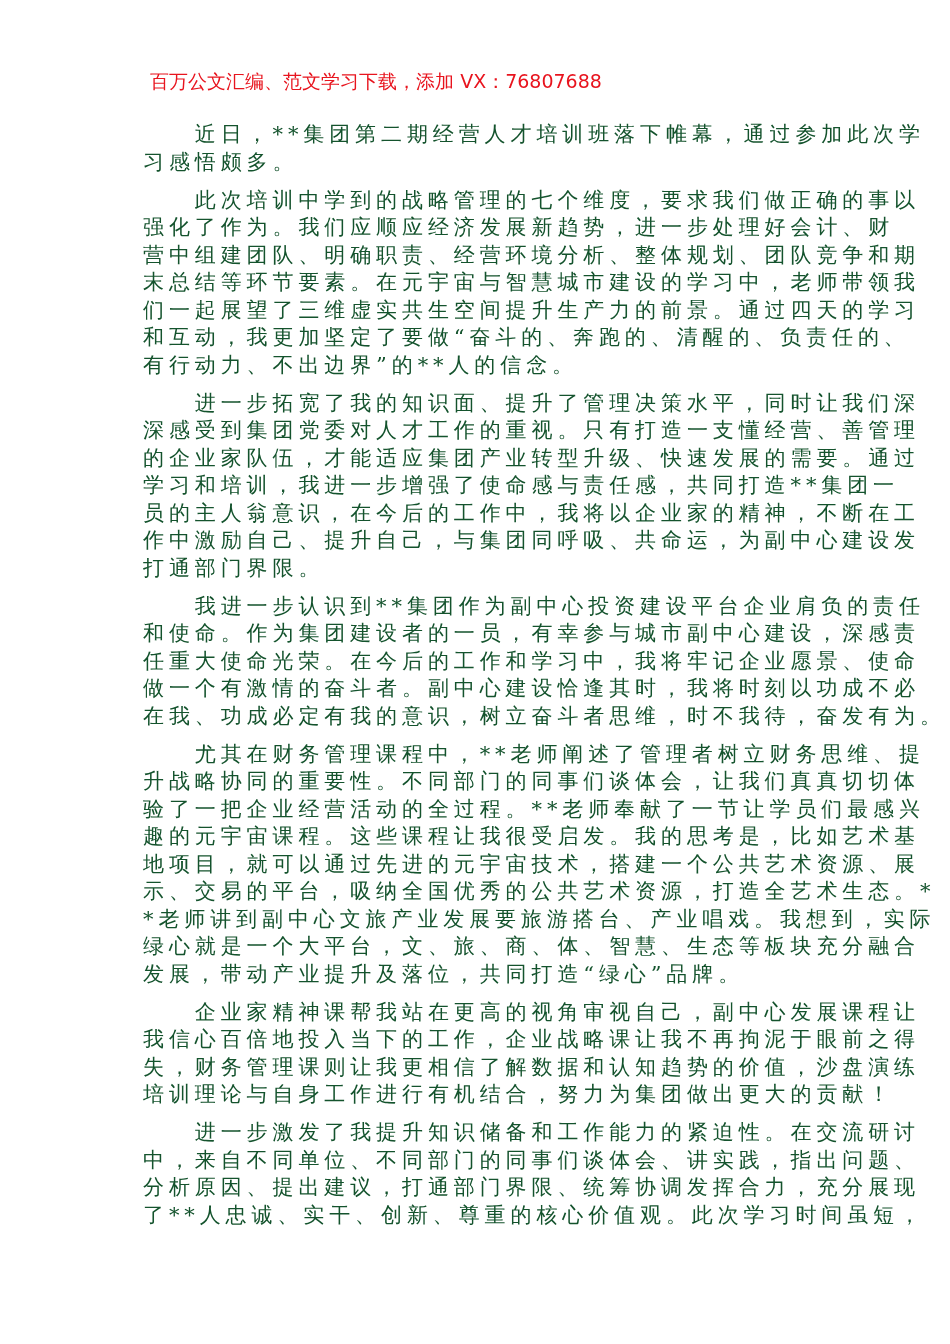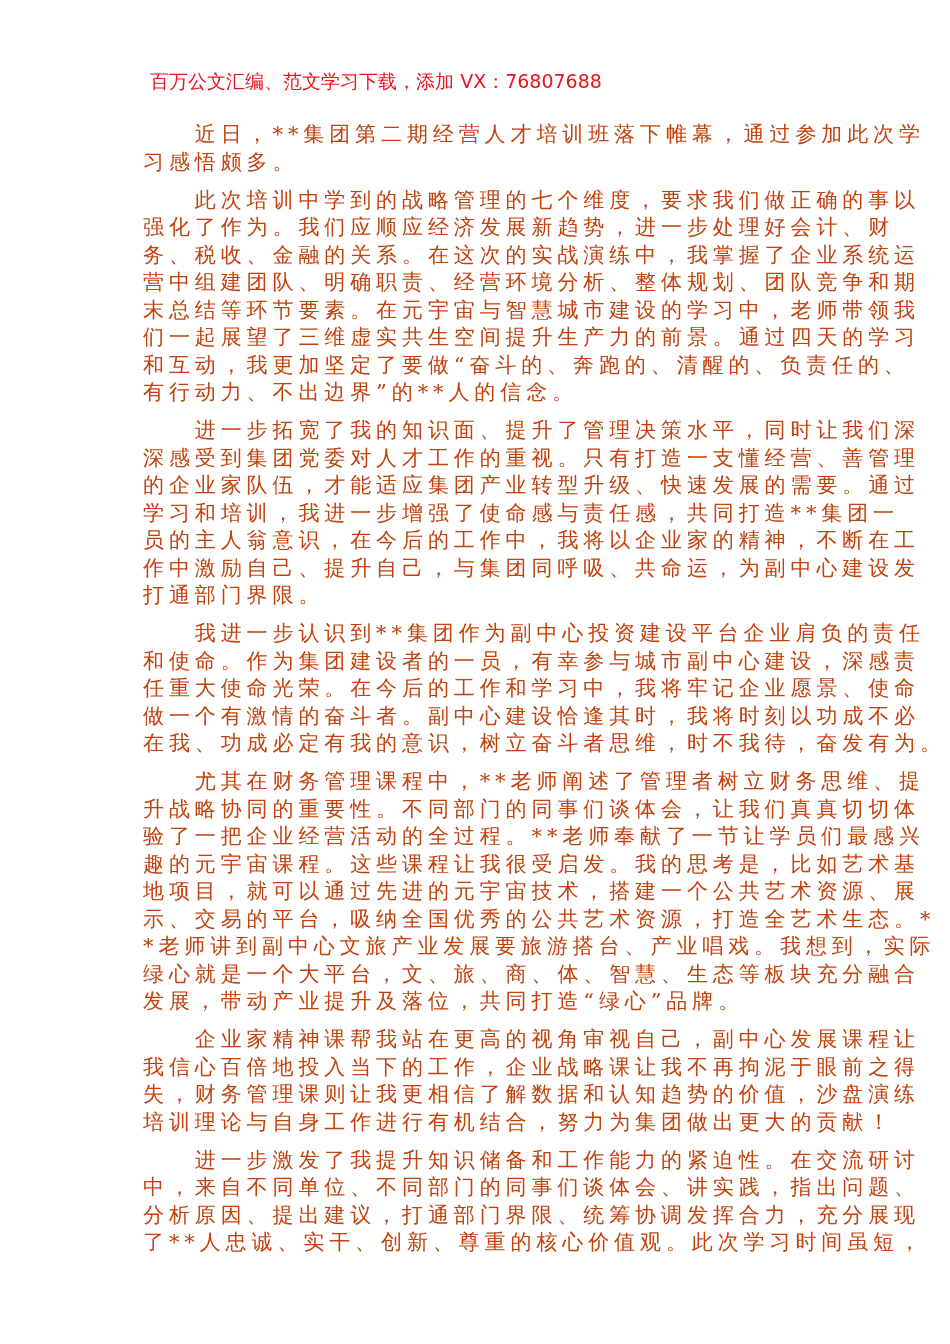--- a/index.html
+++ b/index.html
@@ -5,21 +5,21 @@
     html, body { margin: 0; padding: 0; background: #ffffff; }
     body { width: 950px; height: 1344px; position: relative; overflow: hidden; }
     .header {
       position: absolute; left: 0; top: 68px; width: 752px; text-align: center;
       color: #e8141e; font-family: "DejaVu Sans", "Liberation Sans", sans-serif;
       font-size: 19px; line-height: 26px; letter-spacing: 0px;
     }
     .content {
       position: absolute; left: 143px; top: 121px; width: 662px;
       font-family: "DejaVu Serif", "Liberation Serif", serif;
-      color: #c2410c; font-size: 21px;
+      color: #14532d; font-size: 21px;
     }
     .para { margin: 0 0 10.5px 0; }
     .line {
       display: block; height: 27.5px; line-height: 27.5px; white-space: nowrap;
       text-align: justify; text-align-last: justify; letter-spacing: 4.9px;
     }
     .line.last { text-align-last: left; }
   </style>
 </head>
 <body>
@@ -27,21 +27,20 @@
 <div class="header">百万公文汇编、范文学习下载，添加 VX：76807688</div>
 
 <div class="content">
   <div class="para">
     <span class="line">　　近日，**集团第二期经营人才培训班落下帷幕，通过参加此次学</span>
     <span class="line last">习感悟颇多。</span>
   </div>
   <div class="para">
     <span class="line">　　此次培训中学到的战略管理的七个维度，要求我们做正确的事以</span>
     <span class="line">强化了作为。我们应顺应经济发展新趋势，进一步处理好会计、财</span>
-    <span class="line">务、税收、金融的关系。在这次的实战演练中，我掌握了企业系统运</span>
     <span class="line">营中组建团队、明确职责、经营环境分析、整体规划、团队竞争和期</span>
     <span class="line">末总结等环节要素。在元宇宙与智慧城市建设的学习中，老师带领我</span>
     <span class="line">们一起展望了三维虚实共生空间提升生产力的前景。通过四天的学习</span>
     <span class="line">和互动，我更加坚定了要做“奋斗的、奔跑的、清醒的、负责任的、</span>
     <span class="line last">有行动力、不出边界”的**人的信念。</span>
   </div>
   <div class="para">
     <span class="line">　　进一步拓宽了我的知识面、提升了管理决策水平，同时让我们深</span>
     <span class="line">深感受到集团党委对人才工作的重视。只有打造一支懂经营、善管理</span>
     <span class="line">的企业家队伍，才能适应集团产业转型升级、快速发展的需要。通过</span>

